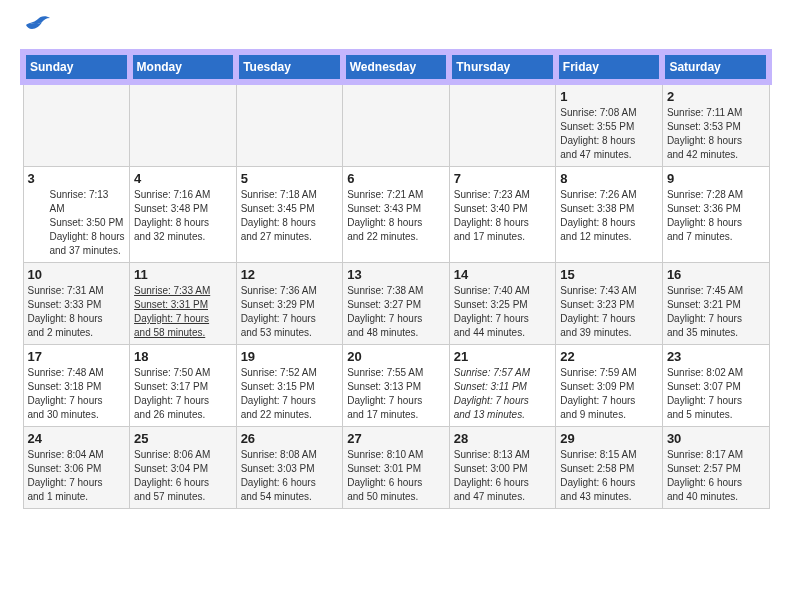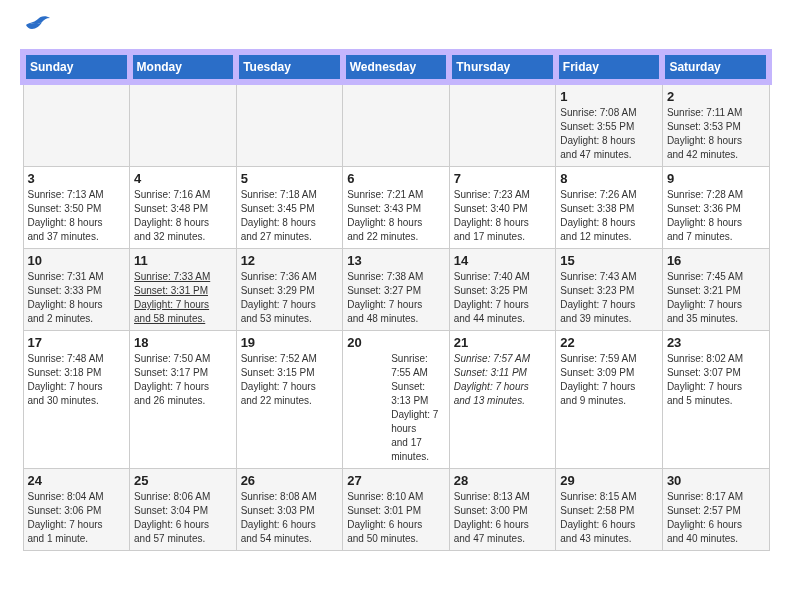--- a/index.html
+++ b/index.html
@@ -135,21 +135,21 @@
           <span class="day-num">2</span>
           <div class="day-info" style="white-space: pre-line;">Sunrise: 7:11 AM
 Sunset: 3:53 PM
 Daylight: 8 hours
 and 42 minutes.</div>
         </td>
       </tr>
       <tr>
         <td>
           <span class="day-num">3</span>
-          <div class="day-info" style="white-space: pre-line;">Sunrise: 7:13 AM
+          <div class="day-info" style="white-space: pre-line; margin-left: 22px;">Sunrise: 7:13 AM
 Sunset: 3:50 PM
 Daylight: 8 hours
 and 37 minutes.</div>
         </td>
         <td>
           <span class="day-num">4</span>
           <div class="day-info" style="white-space: pre-line;">Sunrise: 7:16 AM
 Sunset: 3:48 PM
 Daylight: 8 hours
 and 32 minutes.</div>
@@ -258,21 +258,21 @@
         </td>
         <td>
           <span class="day-num">19</span>
           <div class="day-info" style="white-space: pre-line;">Sunrise: 7:52 AM
 Sunset: 3:15 PM
 Daylight: 7 hours
 and 22 minutes.</div>
         </td>
         <td>
           <span class="day-num">20</span>
-          <div class="day-info" style="white-space: pre-line; margin-left: 44px;">Sunrise: 7:55 AM
+          <div class="day-info" style="white-space: pre-line;">Sunrise: 7:55 AM
 Sunset: 3:13 PM
 Daylight: 7 hours
 and 17 minutes.</div>
         </td>
         <td>
           <span class="day-num">21</span>
           <div class="day-info" style="white-space: pre-line; font-style: italic;">Sunrise: 7:57 AM
 Sunset: 3:11 PM
 Daylight: 7 hours
 and 13 minutes.</div>

